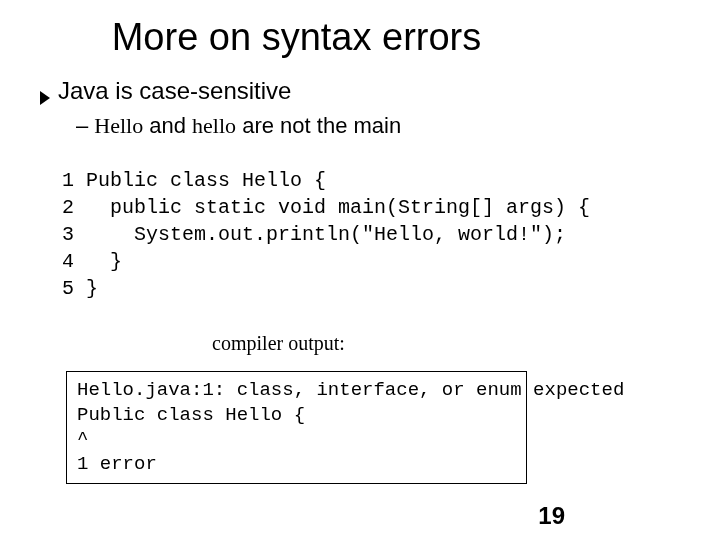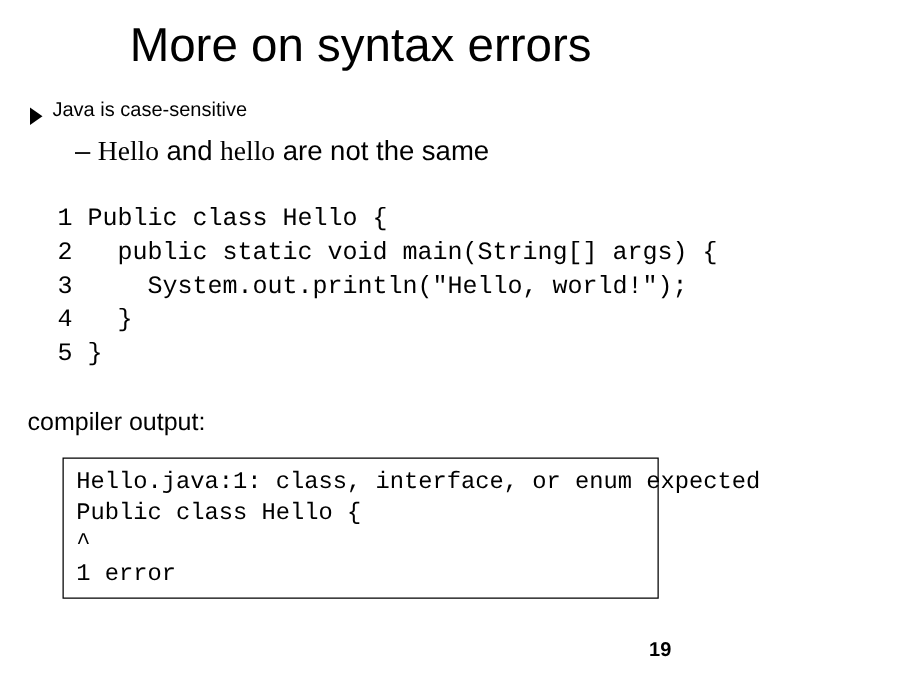--- a/index.html
+++ b/index.html
@@ -9,32 +9,32 @@
     width: 720px;
     height: 540px;
     background: #fff;
     font-family: Arial, Helvetica, sans-serif;
     color: #000;
   }
   .slide {
     position: relative;
     width: 585px;
     height: 540px;
-    padding: 10px 30px 0 22px;
+    padding: 10px 30px 0 38px;
   }
   .title {
     text-align: center;
     font-size: 38px;
     margin: 6px 0 18px 0;
     font-weight: normal;
   }
   .bullet-row {
     display: flex;
-    align-items: center;
-    font-size: 16px;
+    align-items: flex-end;
+    font-size: 24px;
     margin-left: 2px;
   }
   .bullet-arrow {
     width: 0; height: 0;
     border-top: 7px solid transparent;
     border-bottom: 7px solid transparent;
     border-left: 10px solid #000;
     margin-top: 9px;
     margin-right: 8px;
     flex: none;
@@ -49,57 +49,58 @@
   .dash { margin-right: 6px; }
   .mono { font-family: Liberation Serif, serif; }
   .codeblock {
     font-family: "Courier New", Courier, monospace;
     font-size: 20px;
     line-height: 1.35;
     white-space: pre;
     margin: 28px 0 0 24px;
   }
   .compiler-label {
-    text-align: left;
+    text-align: center;
     font-size: 20px;
     margin: 30px 36px 4px 0;
+    font-family: Liberation Serif, serif;
   }
   .compiler-box {
     border: 1.5px solid #000;
     margin: 16px 28px 0 28px;
     padding: 6px 10px;
     font-family: "Courier New", Courier, monospace;
     font-size: 19px;
     line-height: 1.3;
     white-space: pre;
   }
   .pagenum {
     position: absolute;
-    right: 48px;
+    right: 20px;
     bottom: 10px;
-    font-size: 16px;
+    font-size: 24px;
     font-weight: bold;
   }
 </style>
 </head>
 <body>
 
 <div class="slide">
 
   <h1 class="title">More on syntax errors</h1>
 
   <div class="bullet-row">
     <span class="bullet-arrow"></span>
     <span class="bullet-text">Java is case-sensitive</span>
   </div>
 
   <div class="sub-row">
     <span class="dash">–</span>
     <span>
-      <span class="mono">Hello</span><span> and </span><span class="mono">hello</span><span> are not the same</span>
+      <span class="mono">Hello</span><span> and </span><span class="mono">hello</span><span> are not the main</span>
     </span>
   </div>
 
   <div class="codeblock">1 Public class Hello {
 2   public static void main(String[] args) {
 3     System.out.println("Hello, world!");
 4   }
 5 }</div>
 
   <div class="compiler-label">compiler output:</div>

